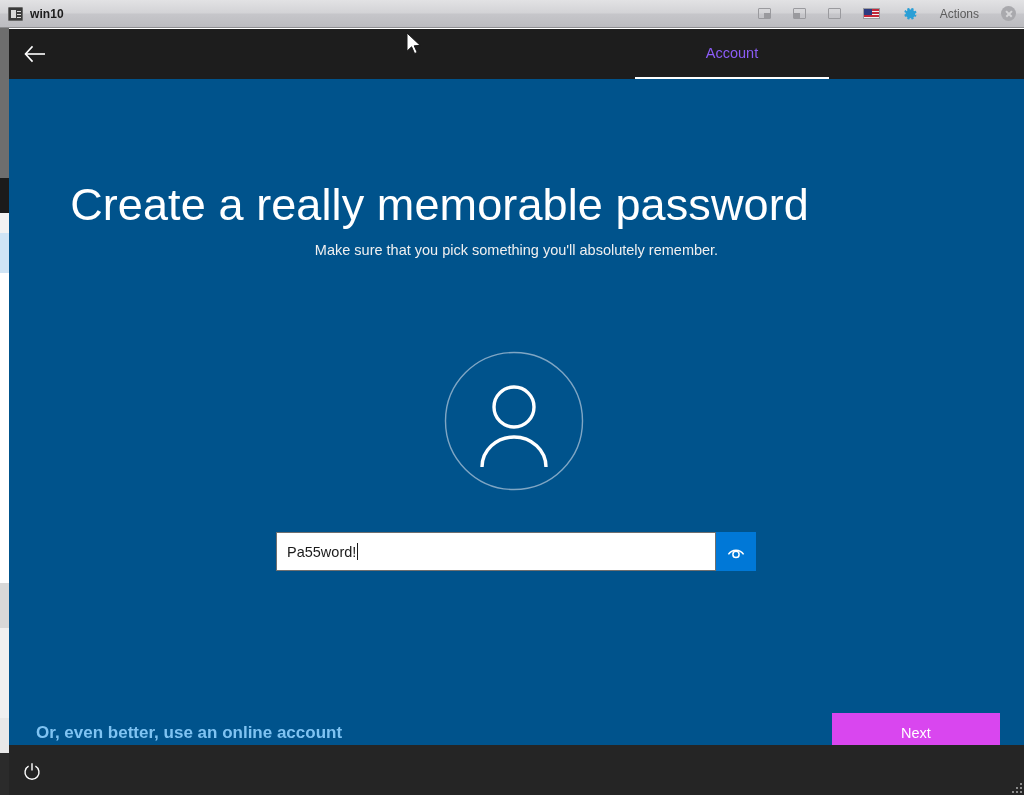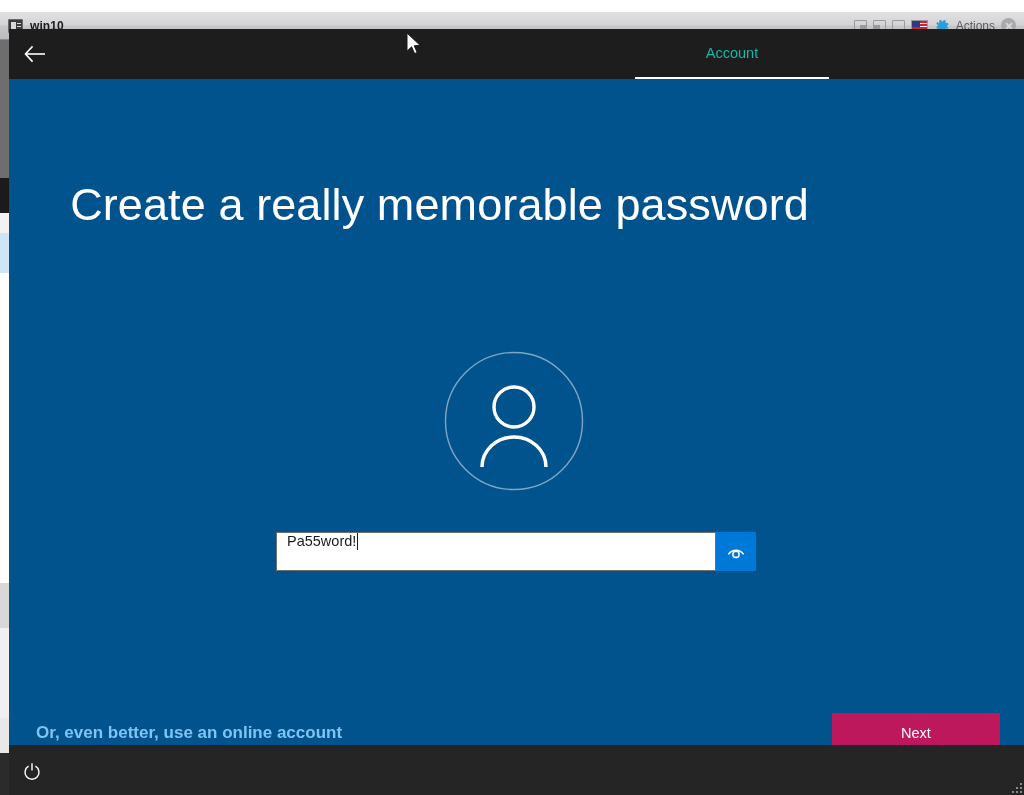--- a/index.html
+++ b/index.html
@@ -41,21 +41,21 @@
   
   #vm-window {
     position: absolute;
     left: 0; top: 0;
     width: 1024px; height: 795px;
   }
 
   
   #titlebar {
     position: absolute;
-    left: 0; top: 12px;
+    left: 0; top: 0;
     width: 1024px; height: 28px;
     background: linear-gradient(to bottom, #e2e2e4 0%, #d3d3d6 48%, #c6c6ca 52%, #bcbcc0 100%);
     border-bottom: 1px solid #8d8d90;
     box-sizing: border-box;
     display: flex;
     align-items: center;
   }
   #titlebar-left {
     display: flex;
     align-items: center;
@@ -88,21 +88,21 @@
   #titlebar-title {
     font-size: 12px;
     font-weight: bold;
     color: #1c1c1c;
     letter-spacing: 0.1px;
   }
   #titlebar-right {
     margin-left: auto;
     display: flex;
     align-items: center;
-    gap: 6px;
+    gap: 22px;
     padding-right: 8px;
   }
   .tb-btn {
     width: 13px; height: 11px;
     border: 1.5px solid #9a9a9e;
     box-sizing: border-box;
     border-radius: 1px;
     position: relative;
   }
   .tb-btn.corner-br::after {
@@ -186,21 +186,21 @@
     left: 626px; top: 0;
     width: 194px; height: 50px;
     display: flex;
     align-items: center;
     justify-content: center;
     border-bottom: 2px solid #ffffff;
     box-sizing: border-box;
   }
   #tab-account-label {
     font-size: 14.5px;
-    color: #14b8a6;
+    color: #8b5cf6;
   }
 
   
   #mouse-cursor {
     position: absolute;
     left: 396px; top: 3px;
     pointer-events: none;
   }
 
   
@@ -239,21 +239,21 @@
     left: 267px; top: 453px;
     width: 480px; height: 39px;
     display: flex;
   }
   #password-input {
     width: 440px; height: 39px;
     background: #ffffff;
     border: 1px solid #6f6f6f;
     box-sizing: border-box;
     display: flex;
-    align-items: flex-start;
+    align-items: center;
     padding-left: 10px;
     font-size: 14.5px;
     color: #1b1b1b;
     position: relative;
   }
   #caret {
     display: inline-block;
     width: 1px;
     height: 17px;
     background: #1b1b1b;
@@ -272,21 +272,21 @@
     left: 27px; top: 644px;
     font-size: 17px;
     font-weight: bold;
     color: #7fc3f2;
     cursor: pointer;
   }
   #next-button {
     position: absolute;
     left: 823px; top: 634px;
     width: 168px; height: 40px;
-    background: #be185d;
+    background: #d946ef;
     display: flex;
     align-items: center;
     justify-content: center;
     font-size: 14.5px;
     color: #ffffff;
     cursor: pointer;
   }
 
   
   #oobe-footer {
@@ -358,20 +358,21 @@
       <div id="mouse-cursor">
         <svg width="18" height="26" viewBox="0 0 18 26" aria-hidden="true">
           <path d="M2 1 L2 19.2 L6.6 14.8 L9.6 21.6 L12.2 20.4 L9.2 13.8 L15.2 13.4 Z" fill="#ffffff" stroke="#1a1a1a" stroke-width="1"></path>
         </svg>
       </div>
     </div>
 
     <div id="oobe-body">
 
       <div id="page-title">Create a really memorable password</div>
+      <div id="page-subtitle">Make sure that you pick something you'll absolutely remember.</div>
 
       <div id="avatar">
         <svg width="140" height="140" viewBox="0 0 140 140" aria-hidden="true">
           <circle cx="70" cy="70" r="68.5" fill="none" stroke="#7fa6c4" stroke-width="1.4"></circle>
           <circle cx="70" cy="56" r="20" fill="none" stroke="#ffffff" stroke-width="3.4"></circle>
           <path d="M38 116 a32 30 0 0 1 64 0" fill="none" stroke="#ffffff" stroke-width="3.4"></path>
         </svg>
       </div>
 
       <div id="password-row">

